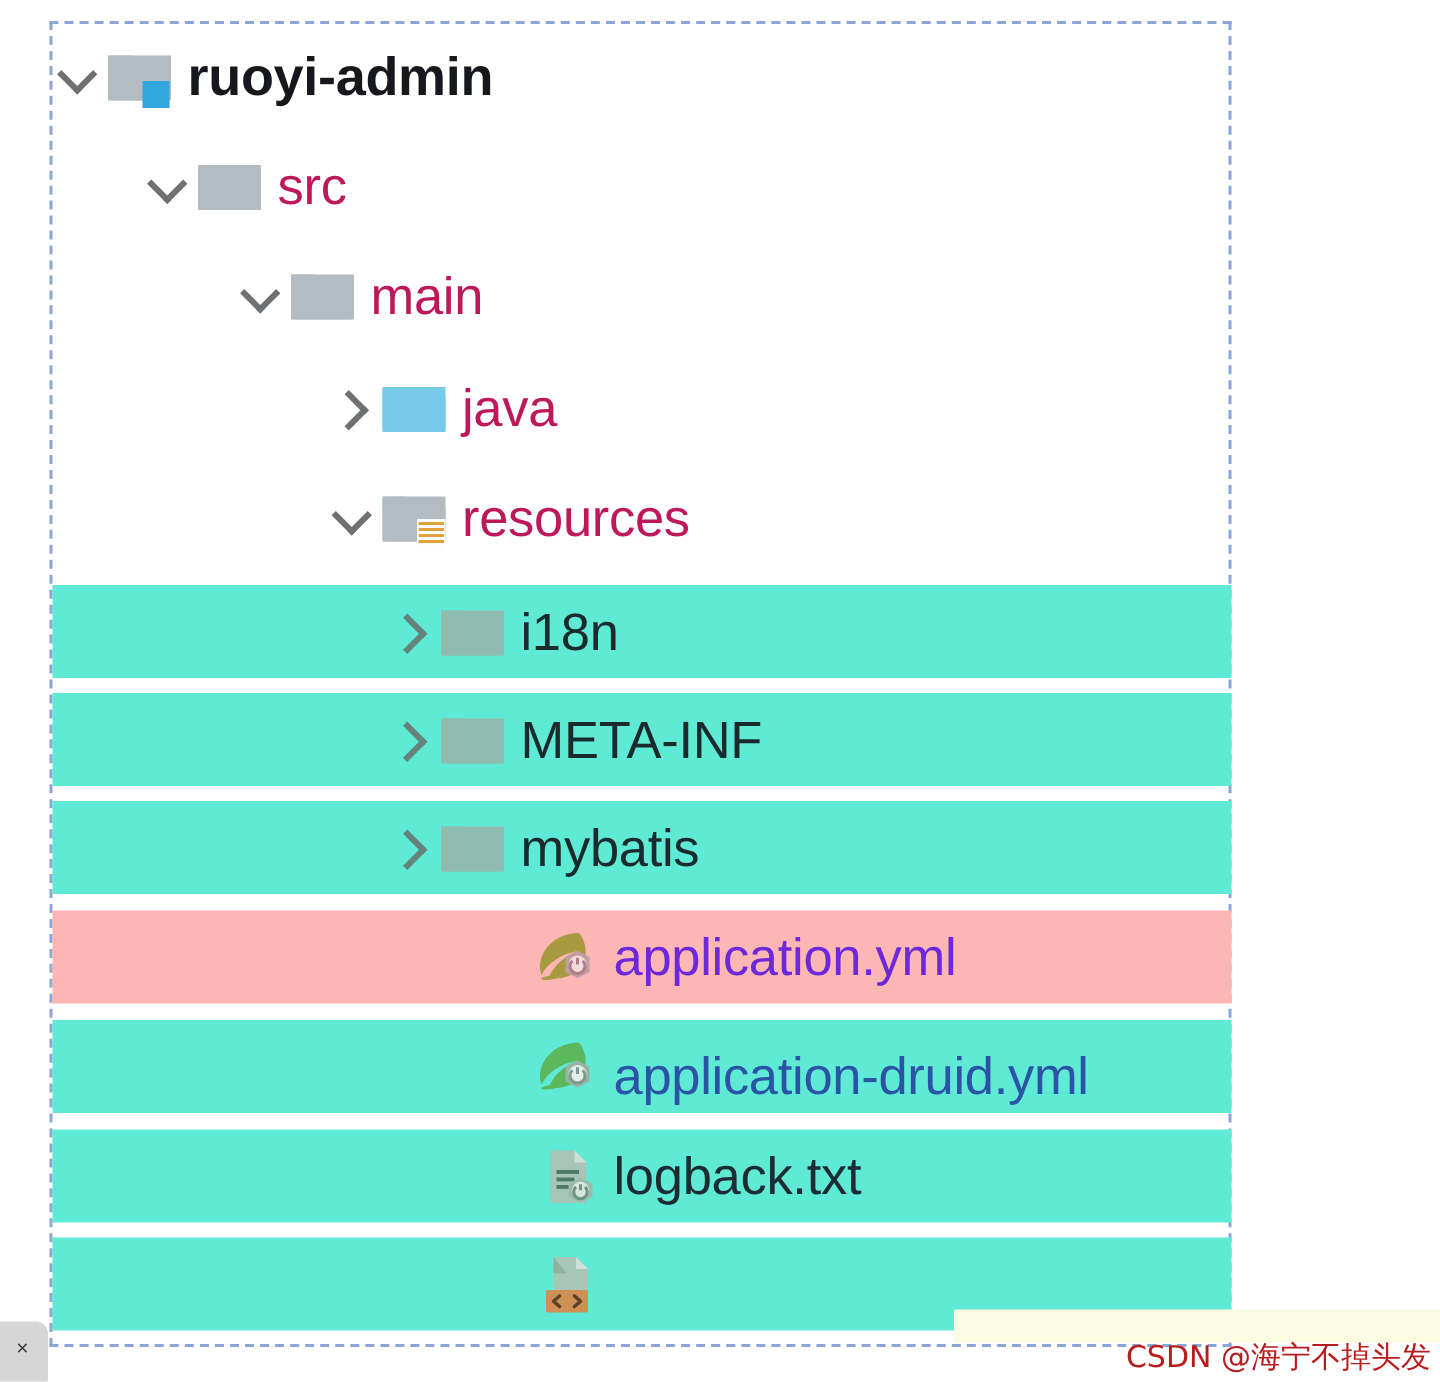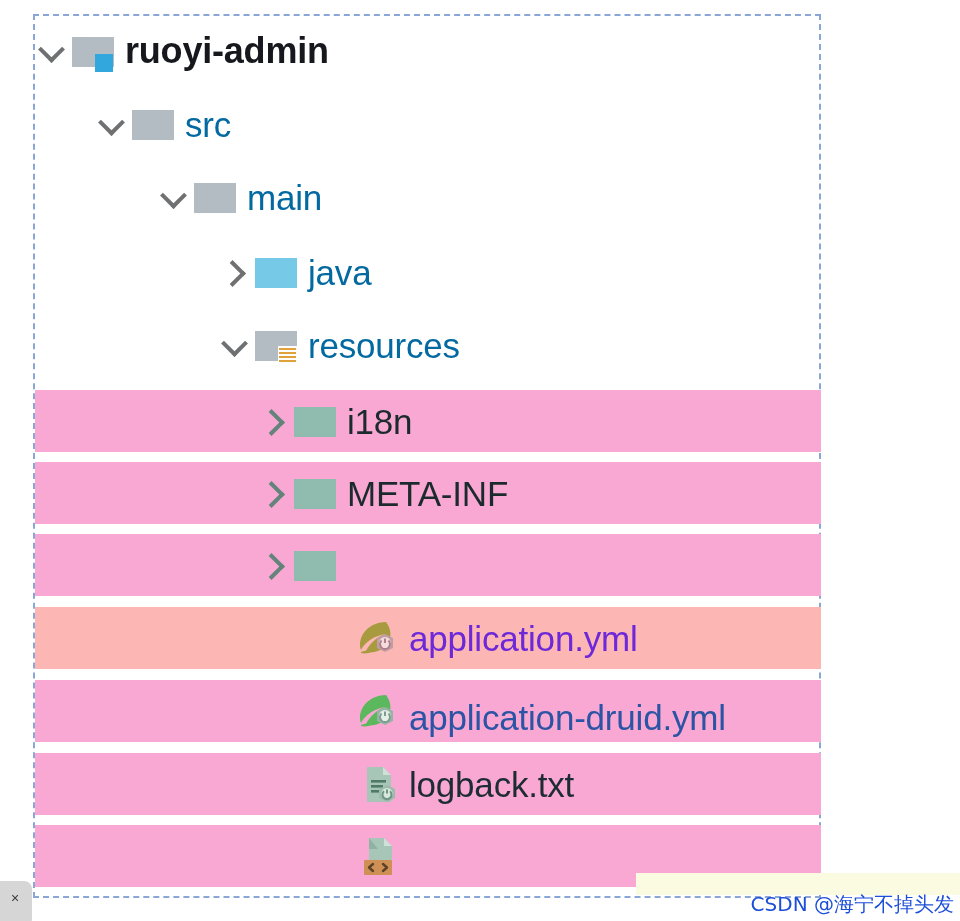--- a/index.html
+++ b/index.html
@@ -34,21 +34,21 @@
     height: 62px;
     display: flex;
     align-items: center;
     box-sizing: border-box;
   }
   .row.plain { left: 35px; }
   .row.band {
     left: 35px;
     width: 786px;
   }
-  .row.band.green { background: #f9a8d4; }
+  .row.band.green { background: #5eead4; }
   .row.band.red   { background: #fcb6b4; }
 
   
   .indent { flex: 0 0 auto; }
 
   
   .chev {
     flex: 0 0 auto;
     width: 34px;
     height: 34px;
@@ -138,33 +138,33 @@
     font-size: 35px;
     line-height: 1;
     white-space: nowrap;
     letter-spacing: -0.2px;
   }
   .label.root {
     font-weight: bold;
     color: #16181d;
     font-size: 36px;
   }
-  .label.dir     { color: #0369a1; }
+  .label.dir     { color: #be185d; }
   .label.dir-g   { color: #1b2a2c; }
   .label.yml-b   { color: #2b54a4; margin-top: 12px; }
   .label.yml-r   { color: #6d28d9; text-align: right; }
   .label.file    { color: #1d2c32; }
 
   
   #watermark {
     position: absolute;
     right: 6px;
     bottom: 3px;
     font-size: 20px;
-    color: #1d4ed8;
+    color: #b91c1c;
     white-space: nowrap;
     font-family: "DejaVu Sans", sans-serif;
   }
   #wm-band {
     position: absolute;
     left: 636px;
     bottom: 26px;
     width: 324px;
     height: 22px;
     background: #fbfbe2;
@@ -287,20 +287,21 @@
 
 <div class="row band green" style="top:534px">
   <span class="indent" style="width:222px"></span>
   <span class="chev right dim"></span>
   <span class="icon">
     <span class="folder f-teal">
         <span class="tabp"></span>
         <span class="body"></span>
       </span>
   </span>
+  <span class="label dir-g">mybatis</span>
 </div>
 
 <div class="row band red" style="top:607px">
   <span class="indent" style="width:284px"></span>
   <span class="chev empty"></span>
   <span class="icon">
     <svg class="yml-ico" viewBox="0 0 46 38">
       <path d="M31 2 C22 2 13 6 8 14 C5 19 4 25 6 30 C10 22 19 16 30 14 C22 17 15 23 11 31 C18 34 28 31 33 23 C37 17 36 8 31 2 Z" fill="#a89a3e"></path>
       <path d="M6 32 C11 30 16 30 20 31 C15 33 10 34 6 33 Z" fill="#a89a3e"></path>
       <polygon points="30,14 38,18 38,28 30,32 22,28 22,18" fill="#c19da5"></polygon>

